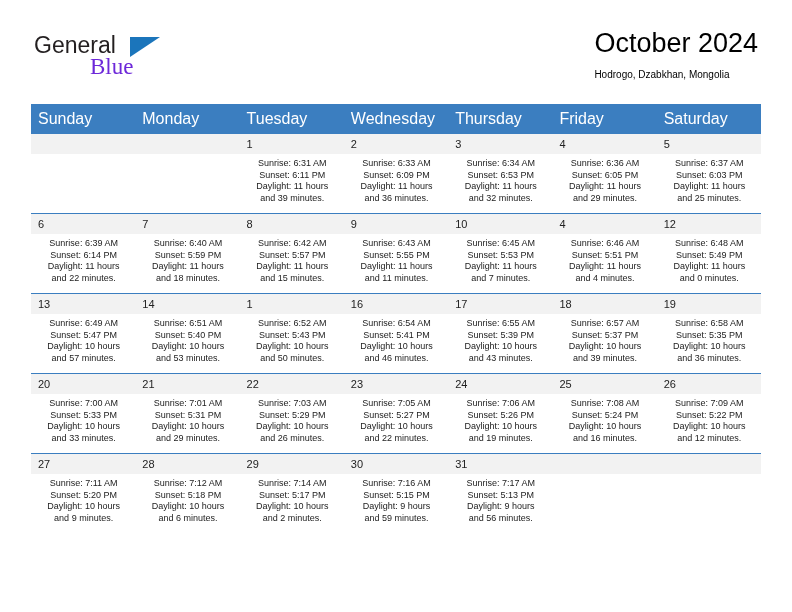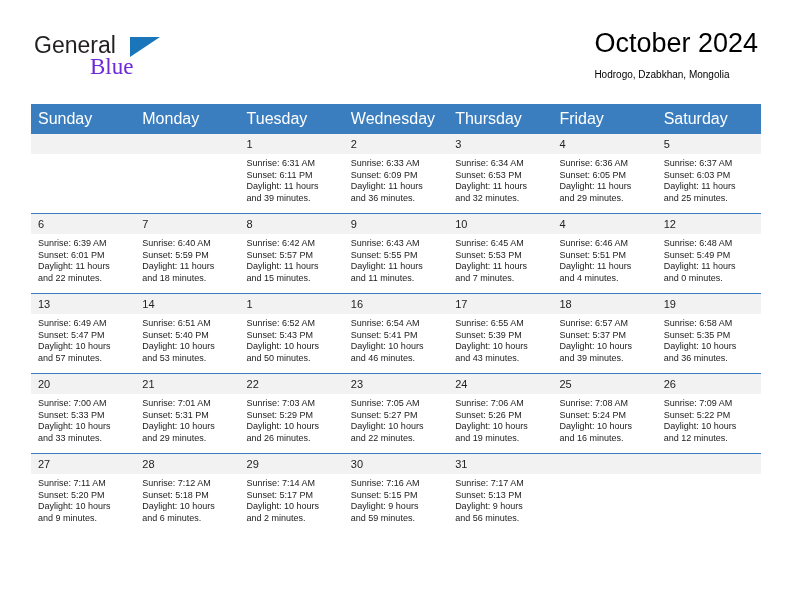--- a/index.html
+++ b/index.html
@@ -124,20 +124,21 @@
     line-height: 14px;
   }
   .daynum.empty {
     color: transparent;
   }
   .details {
     padding: 4px 6px 0 7px;
     font-size: 9px;
     line-height: 11.6px;
     color: #222222;
+    text-align: center;
   }
   .details div {
     white-space: nowrap;
   }
 </style>
 </head>
 <body>
 
 <div class="page">
 
@@ -232,21 +233,21 @@
               <div>Daylight: 11 hours</div>
               <div>and 25 minutes.</div>
             </div>
           </td>
         </tr>
         <tr class="week-row">
           <td>
             <div class="daynum">6</div>
             <div class="details">
               <div>Sunrise: 6:39 AM</div>
-              <div>Sunset: 6:01 PM</div>
+              <div>Sunset: 6:14 PM</div>
               <div>Daylight: 11 hours</div>
               <div>and 22 minutes.</div>
             </div>
           </td>
           <td>
             <div class="daynum">7</div>
             <div class="details">
               <div>Sunrise: 6:40 AM</div>
               <div>Sunset: 5:59 PM</div>
               <div>Daylight: 11 hours</div>

